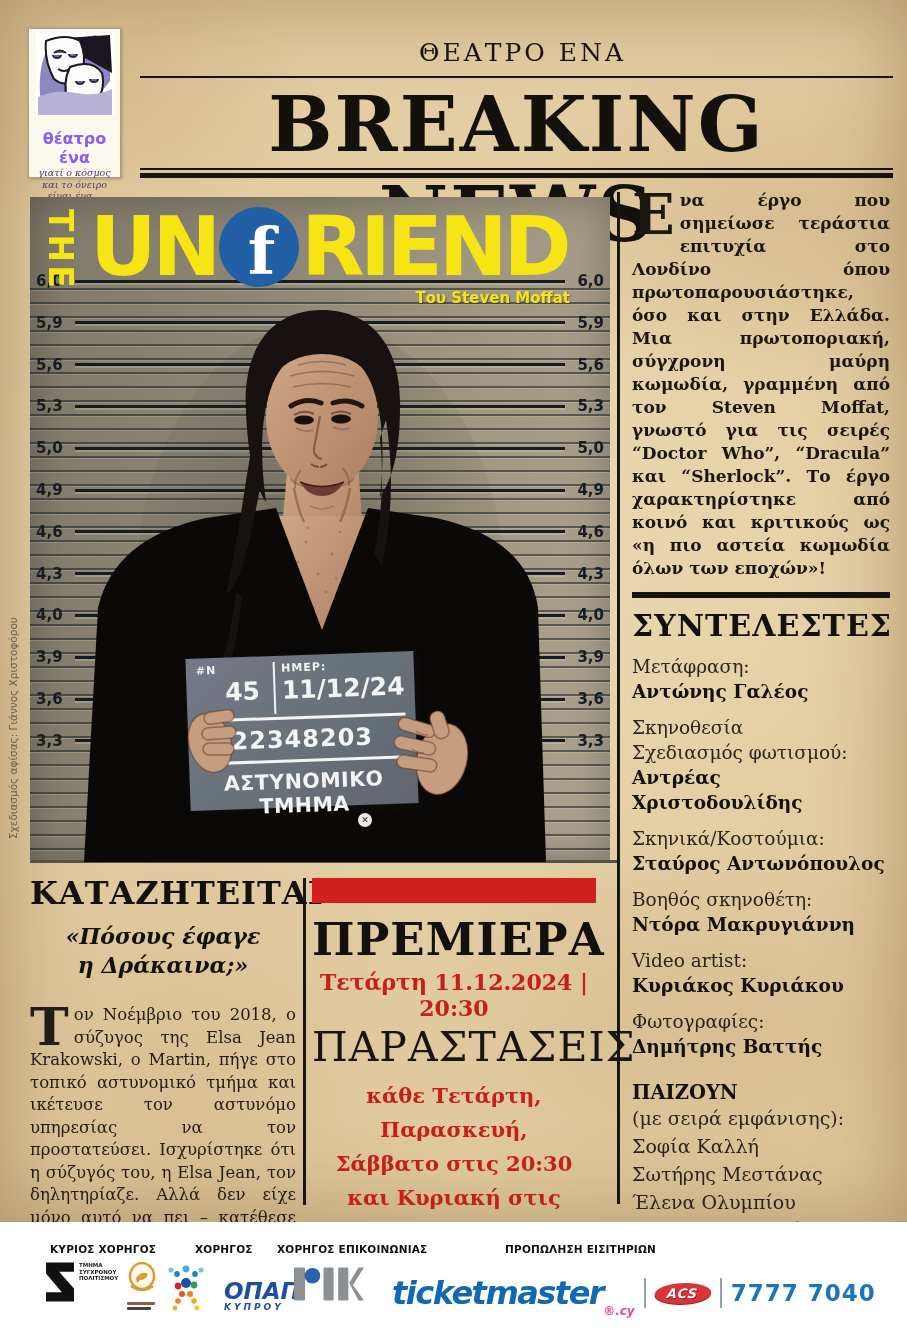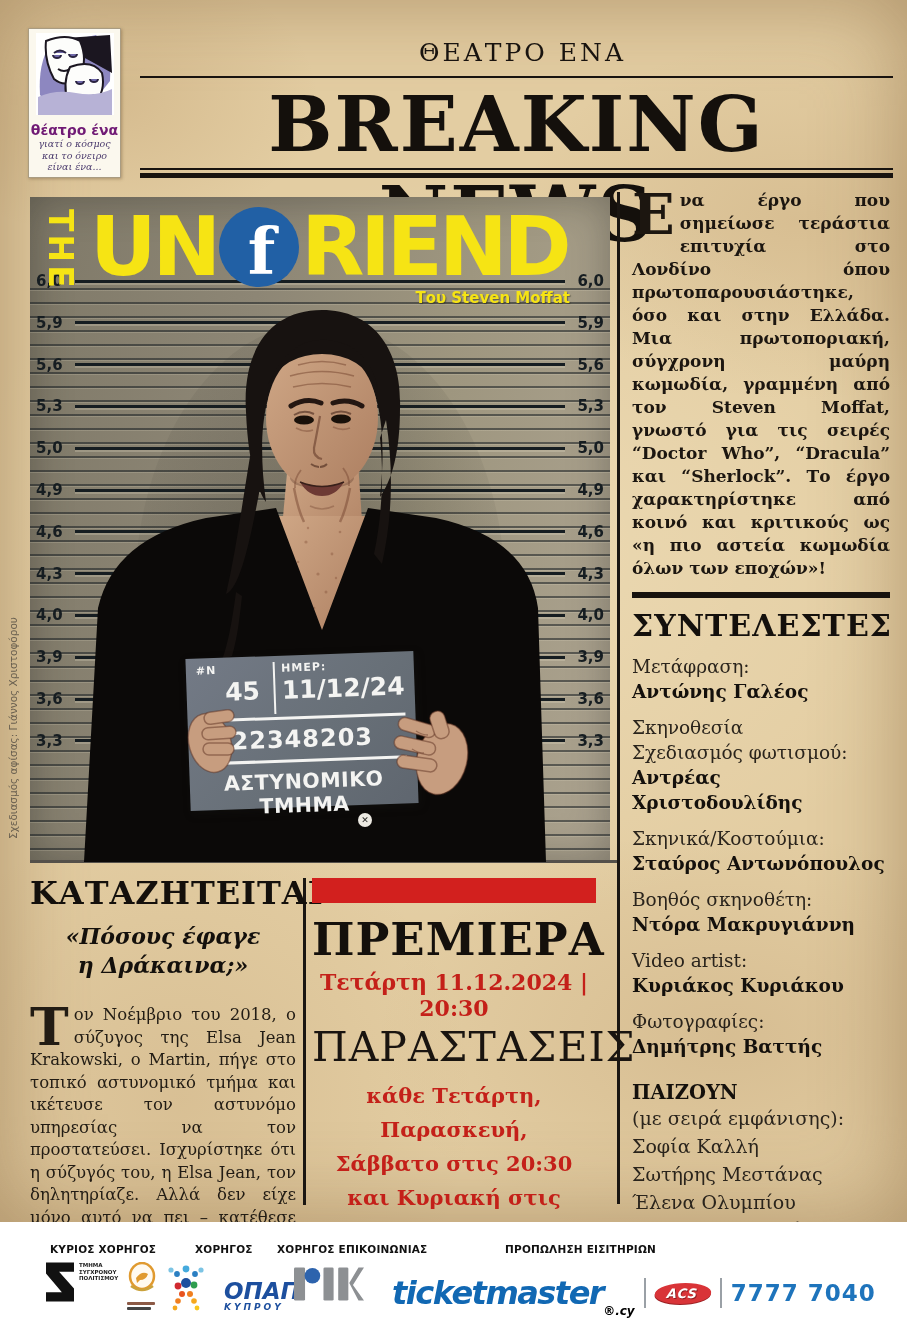--- a/index.html
+++ b/index.html
@@ -13,21 +13,21 @@
       radial-gradient(ellipse 500px 300px at 80% 85%, rgba(140,95,50,.14), transparent 70%),
       radial-gradient(ellipse 420px 420px at 20% 90%, rgba(140,95,50,.12), transparent 70%),
       radial-gradient(ellipse 700px 500px at 50% 45%, rgba(255,244,214,.35), transparent 75%),
       #e3cda2;
     box-shadow:inset 0 0 90px rgba(110,75,35,.45);}
 
   
   #logo-box{position:absolute;left:28px;top:28px;width:91px;height:148px;background:#fbf8ee;
     border:1px solid #a99c82;box-shadow:1px 1px 3px rgba(80,55,25,.35);text-align:center;}
   #logo-masks{display:block;margin:4px auto 0;}
-  #logo-name{font-family:"DejaVu Sans",sans-serif;font-weight:bold;font-size:14px;color:#701a75;margin-top:7px;}
+  #logo-name{font-family:"DejaVu Sans",sans-serif;font-weight:bold;font-size:16px;color:#8b5cf6;margin-top:14px;}
   #logo-motto{font-style:italic;font-size:9.5px;line-height:11.5px;color:#4c3c6e;margin-top:0;white-space:pre-line;}
   #theater-name{position:absolute;left:140px;right:2px;top:38px;text-align:center;
     font-size:25px;letter-spacing:3px;color:#18130f;}
   #rule-top{position:absolute;left:140px;right:14px;top:76px;height:2px;background:#18130f;}
   #masthead{position:absolute;left:136px;right:10px;top:80px;text-align:center;
     font-weight:bold;font-size:76px;letter-spacing:2px;color:#14100c;transform:scaleY(1.02);}
   #rule-double{position:absolute;left:140px;right:14px;top:168px;border-top:2px solid #18130f;}
   #rule-double div{height:5px;background:#18130f;margin-top:3px;}
 
   
@@ -124,21 +124,21 @@
     font-size:10.5px;letter-spacing:.2px;color:#111;white-space:nowrap;}
   .flogo{position:absolute;}
   #dept-text{font-family:"DejaVu Sans",sans-serif;font-size:5.5px;line-height:6.5px;font-weight:bold;
     color:#222;white-space:pre-line;}
   .micro-bar{height:3px;background:#8c5a46;margin-top:2px;border-radius:1px;}
   #opap-wordmark{font-family:"DejaVu Sans",sans-serif;font-weight:bold;font-size:23px;color:#1d4f9e;line-height:22px;}
   #opap-sub{font-family:"DejaVu Sans",sans-serif;font-weight:bold;font-size:9px;letter-spacing:3px;color:#1d4f9e;}
   #tm-wrap{position:absolute;left:392px;top:1268px;display:flex;align-items:center;}
   #tm-text{font-family:"DejaVu Sans",sans-serif;font-weight:bold;font-style:italic;font-size:32px;
     letter-spacing:-1.5px;color:#1168b3;}
-  #tm-suffix{font-family:"DejaVu Sans",sans-serif;font-style:italic;font-weight:bold;font-size:12px;color:#000000;margin-top:36px;}
+  #tm-suffix{font-family:"DejaVu Sans",sans-serif;font-style:italic;font-weight:bold;font-size:12px;color:#ec4899;margin-top:36px;}
   .f-div{width:2px;height:30px;background:#9aa0a6;margin:0 9px;}
   #acs-badge{width:56px;height:21px;background:#d93438;border-radius:50% / 48%;transform:skewX(-14deg);
     display:flex;align-items:center;justify-content:center;box-shadow:0 1px 0 #9b2023;}
   #acs-badge span{font-family:"DejaVu Sans",sans-serif;font-weight:bold;font-style:italic;font-size:13px;
     color:#fff;letter-spacing:1px;transform:skewX(8deg);text-shadow:1px 1px 0 #8d1d20;}
   #presale-phone{font-family:"DejaVu Sans",sans-serif;font-weight:bold;font-size:23px;color:#1e74bc;letter-spacing:1px;}
 </style>
 </head>
 <body>
 

